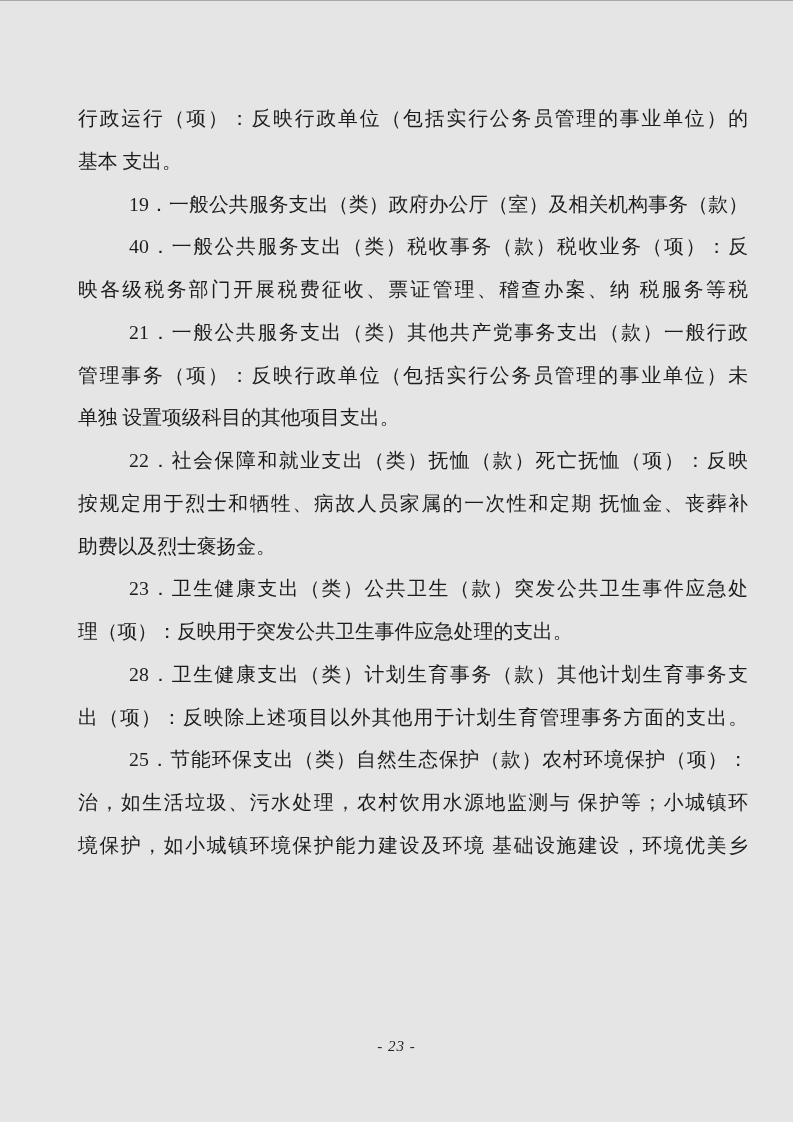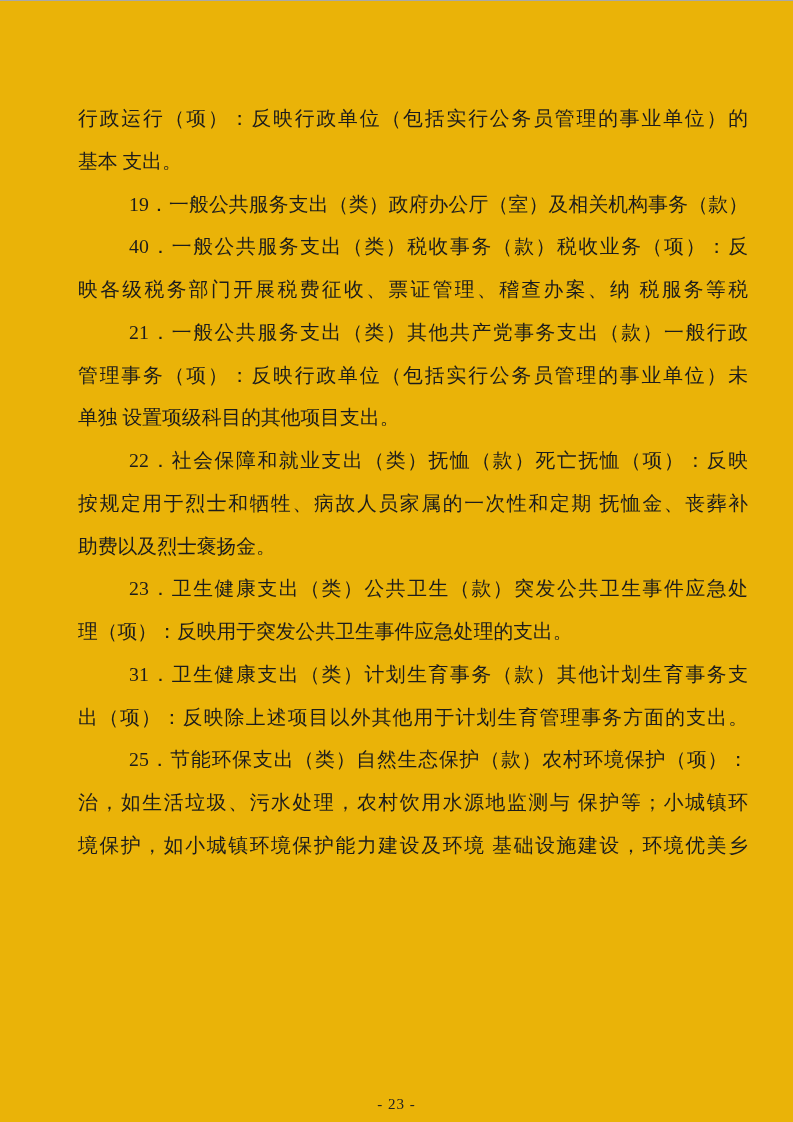--- a/index.html
+++ b/index.html
@@ -4,21 +4,21 @@
 <style>
   html, body {
     margin: 0;
     padding: 0;
     background: #ffffff;
   }
   .page {
     position: relative;
     width: 793px;
     height: 1122px;
-    background: #eab308;
+    background: #e5e5e5;
     overflow: hidden;
     font-family: "Liberation Serif", "DejaVu Serif", serif;
     color: #1c1c1c;
     border-top: 1px solid #a8a8a8;
     box-sizing: border-box;
   }
   .content {
     position: absolute;
     left: 78px;
     top: 96px;
@@ -33,47 +33,48 @@
   }
   .line.j {
     text-align: justify;
     text-align-last: justify;
   }
   .line.ind {
     text-indent: 51px;
   }
   .footer {
     position: absolute;
-    top: 1095px;
+    top: 1037px;
     left: 0;
     width: 100%;
     text-align: center;
     font-size: 15px;
     letter-spacing: 1px;
     color: #222222;
+    font-style: italic;
   }
 </style>
 </head>
 <body>
 
 <div class="page">
   <div class="content">
       <div class="line j">行政运行（项）：反映行政单位（包括实行公务员管理的事业单位）的</div>
       <div class="line">基本 支出。</div>
       <div class="line j ind">19．一般公共服务支出（类）政府办公厅（室）及相关机构事务（款）</div>
       <div class="line j ind">40．一般公共服务支出（类）税收事务（款）税收业务（项）：反</div>
       <div class="line j">映各级税务部门开展税费征收、票证管理、稽查办案、纳 税服务等税</div>
       <div class="line j ind">21．一般公共服务支出（类）其他共产党事务支出（款）一般行政</div>
       <div class="line j">管理事务（项）：反映行政单位（包括实行公务员管理的事业单位）未</div>
       <div class="line">单独 设置项级科目的其他项目支出。</div>
       <div class="line j ind">22．社会保障和就业支出（类）抚恤（款）死亡抚恤（项）：反映</div>
       <div class="line j">按规定用于烈士和牺牲、病故人员家属的一次性和定期 抚恤金、丧葬补</div>
       <div class="line">助费以及烈士褒扬金。</div>
       <div class="line j ind">23．卫生健康支出（类）公共卫生（款）突发公共卫生事件应急处</div>
       <div class="line">理（项）：反映用于突发公共卫生事件应急处理的支出。</div>
-      <div class="line j ind">31．卫生健康支出（类）计划生育事务（款）其他计划生育事务支</div>
+      <div class="line j ind">28．卫生健康支出（类）计划生育事务（款）其他计划生育事务支</div>
       <div class="line j">出（项）：反映除上述项目以外其他用于计划生育管理事务方面的支出。</div>
       <div class="line j ind">25．节能环保支出（类）自然生态保护（款）农村环境保护（项）：</div>
       <div class="line j">治，如生活垃圾、污水处理，农村饮用水源地监测与 保护等；小城镇环</div>
       <div class="line j">境保护，如小城镇环境保护能力建设及环境 基础设施建设，环境优美乡</div>
     </div>
   <div class="footer">- 23 -</div>
 </div>
 
 </body></html>

